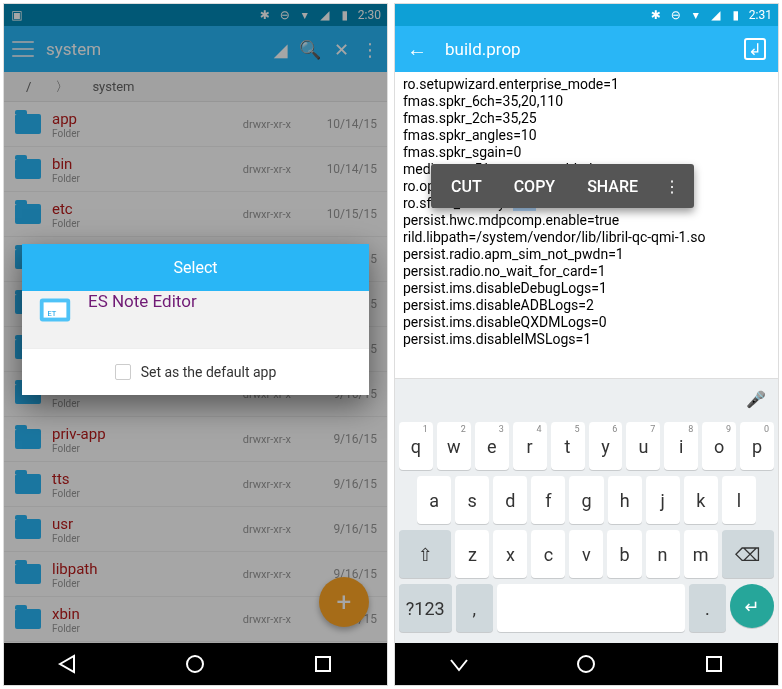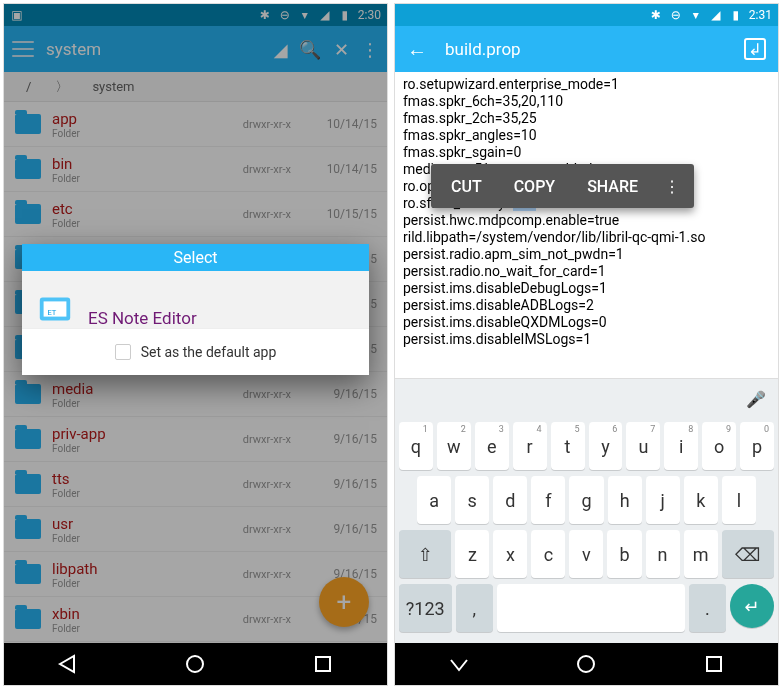--- a/index.html
+++ b/index.html
@@ -41,22 +41,22 @@
 
 
 .navbar { position: absolute; bottom: 0; left: 0; right: 0; height: 42px; background: #000; display: flex; align-items: center; justify-content: space-around; }
 .navbar .nb { width: 24px; height: 24px; }
 
 
 .dim { position: absolute; inset: 0; background: rgba(0,0,0,0.35); }
 
 
 .dialog { position: absolute; left: 18px; right: 18px; top: 240px; background: #fff; box-shadow: 0 10px 30px rgba(0,0,0,0.5); }
-.dialog-header { background: #29b6f6; color: #fff; text-align: center; padding: 4px; font-size: 16px; }
-.dlg-item { display: flex; align-items: flex-end; height: 58px; padding: 0 14px; border-bottom: 1px solid #eee; }
+.dialog-header { background: #29b6f6; color: #fff; text-align: center; padding: 14px; font-size: 16px; }
+.dlg-item { display: flex; align-items: flex-start; height: 58px; padding: 0 14px; border-bottom: 1px solid #eee; }
 .dlg-item.sel { background: #f2f2f2; }
 .dlg-icon { width: 38px; height: 38px; margin-right: 14px; }
 .dlg-label { font-size: 17px; color: #701a75; }
 .dlg-footer { display: flex; align-items: center; justify-content: center; height: 46px; font-size: 14px; color: #333; }
 .dlg-footer .chk { width: 16px; height: 16px; border: 1px solid #ccc; margin-right: 10px; border-radius: 2px; }
 
 
 .toolbar2 { height: 46px; background: #29b6f6; display: flex; align-items: center; padding: 0 12px; gap: 18px; color: #fff; }
 .toolbar2 .back { font-size: 20px; }
 .toolbar2 .title2 { flex: 1; font-size: 17px; }

